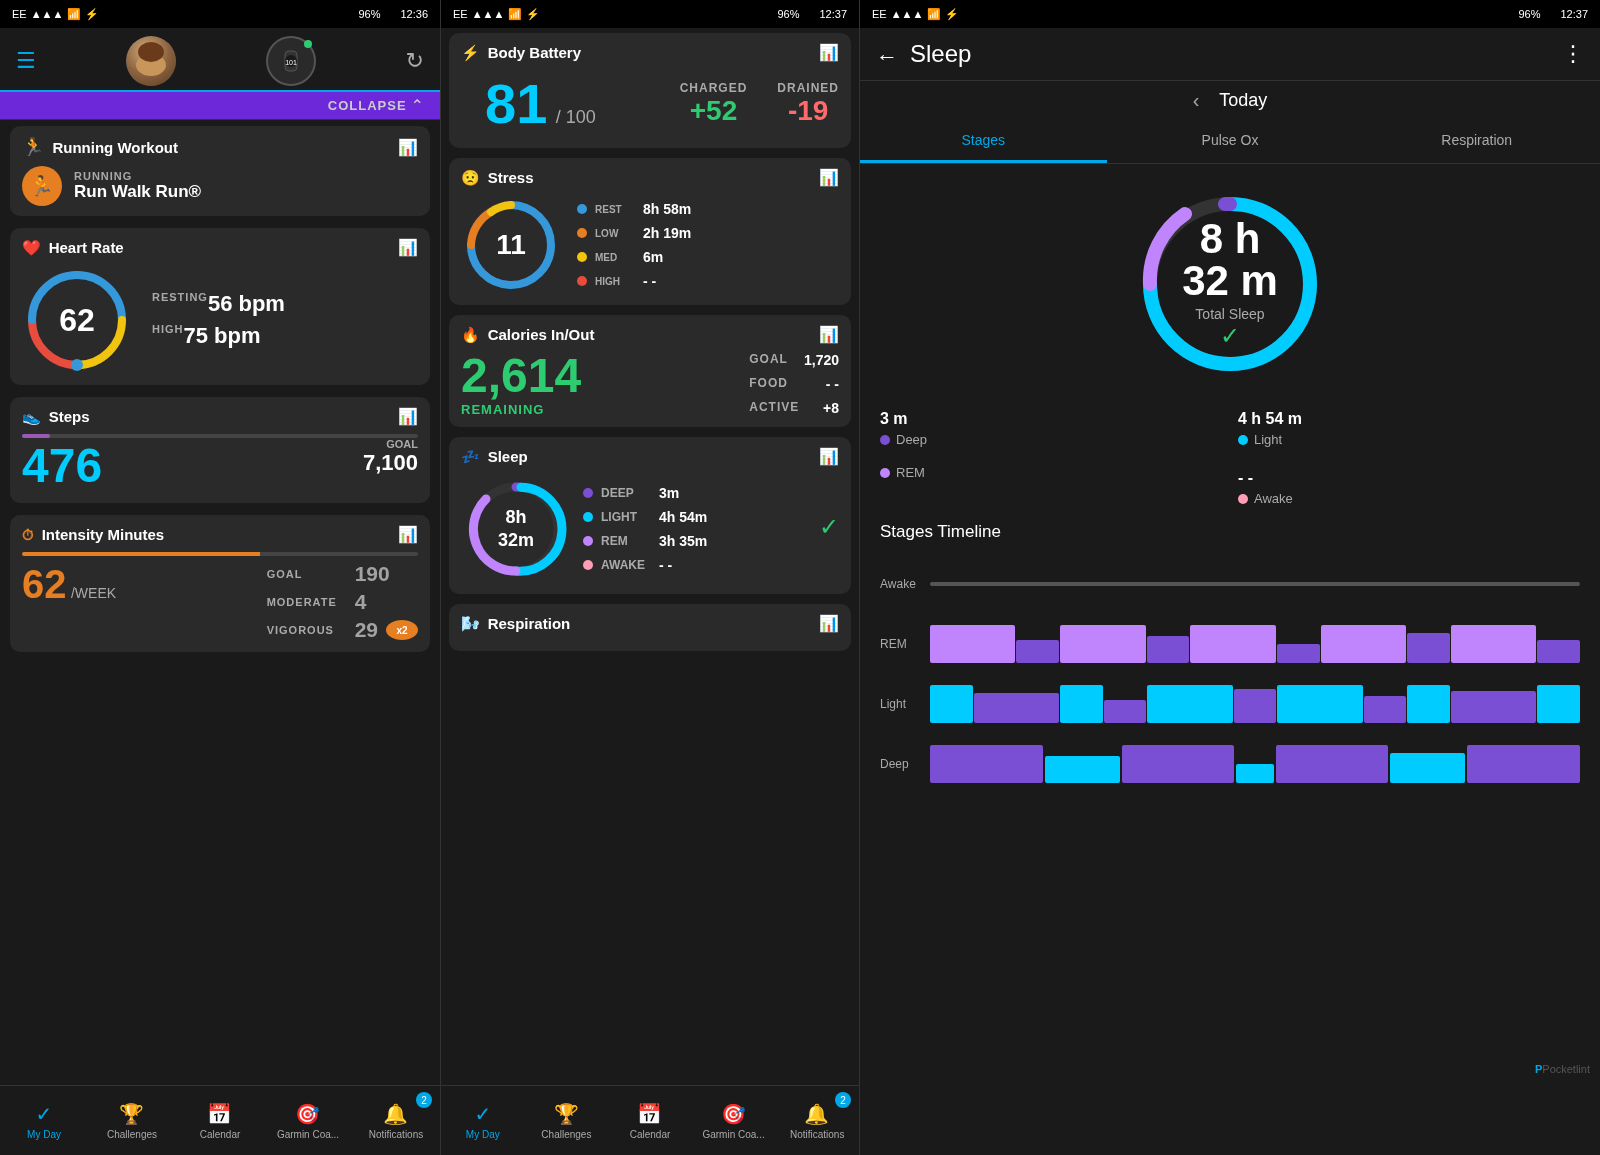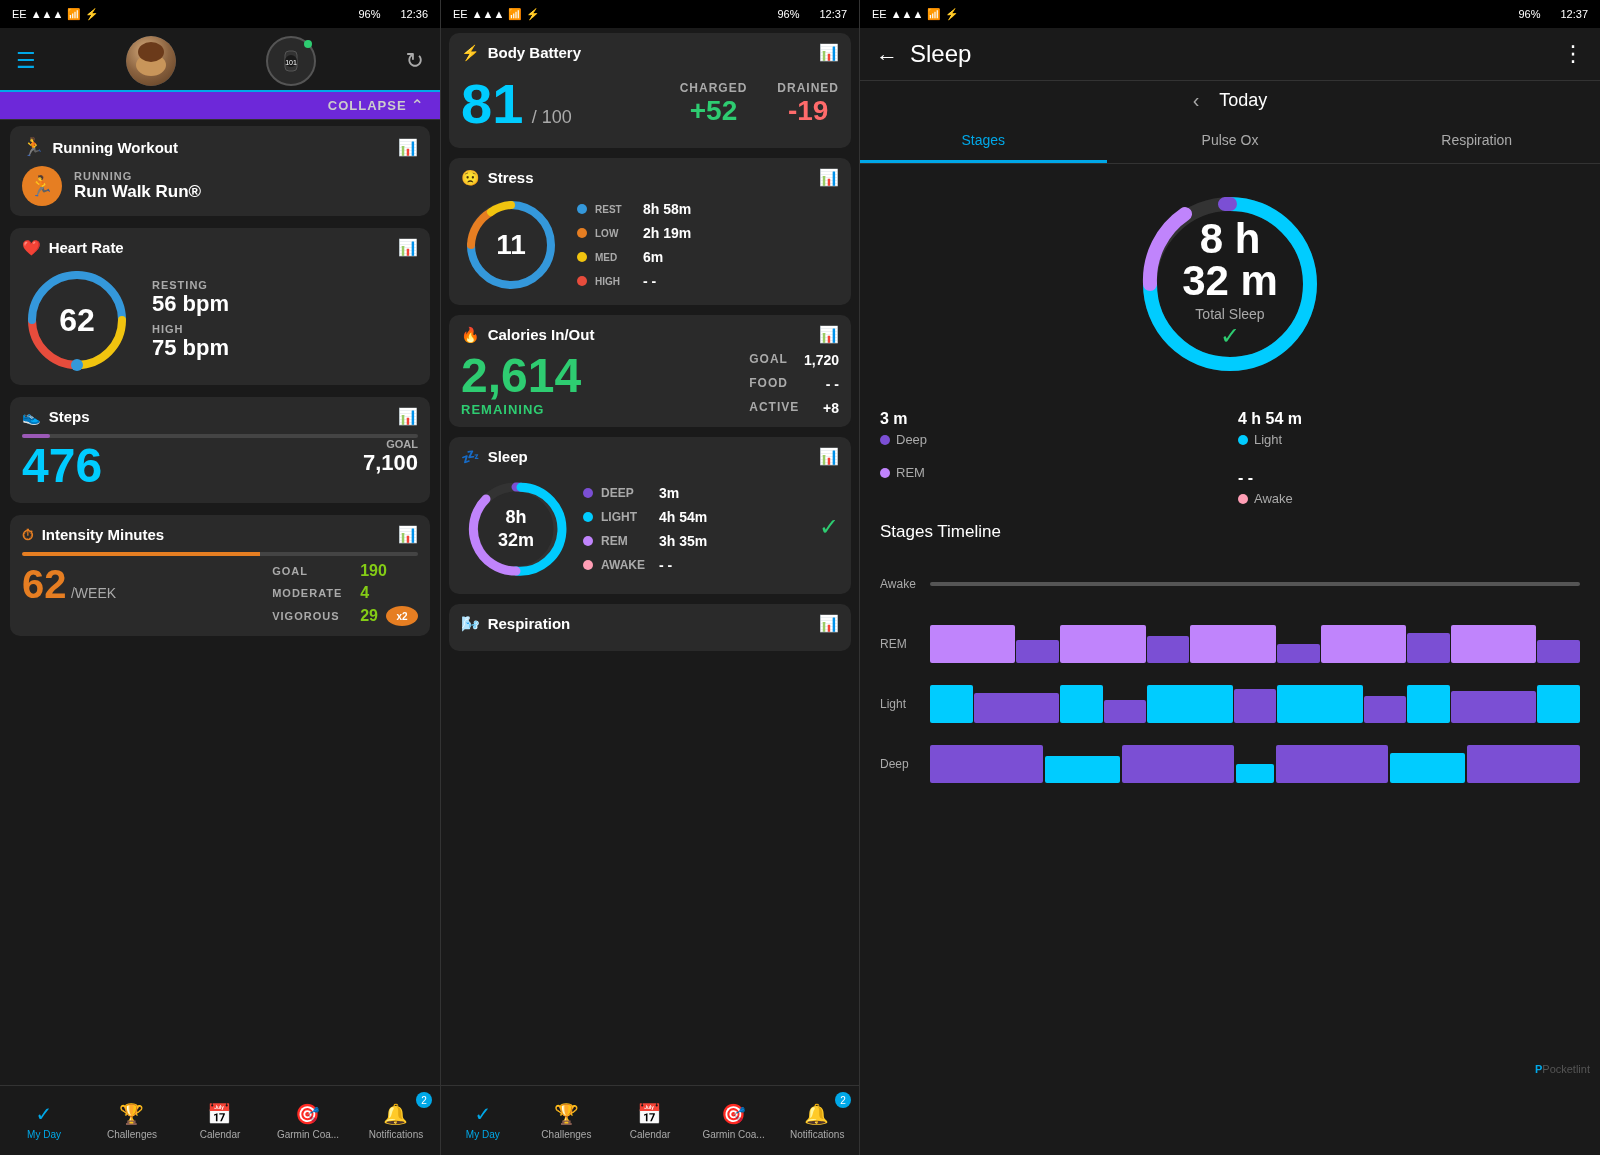--- a/index.html
+++ b/index.html
@@ -136,21 +136,21 @@
       position: relative;
       flex-shrink: 0;
     }
     .hr-circle svg { width: 110px; height: 110px; }
     .hr-number {
       position: absolute; top: 50%; left: 50%;
       transform: translate(-50%, -50%);
       font-size: 32px; font-weight: bold; color: #fff;
     }
     .hr-stats { display: flex; flex-direction: column; gap: 6px; }
-    .hr-stat { display: flex; flex-direction: column; }
+    .hr-stat { display: flex; }
     .hr-stat-label { font-size: 11px; color: #aaa; font-weight: bold; letter-spacing: 1px; }
     .hr-stat-value { font-size: 22px; font-weight: bold; color: #fff; }
 
     
     .steps-display { display: flex; align-items: flex-start; justify-content: space-between; }
     .steps-number { font-size: 48px; font-weight: bold; color: #00ccff; }
     .steps-goal-col { display: flex; flex-direction: column; align-items: flex-end; }
     .steps-goal-label { font-size: 11px; color: #aaa; font-weight: bold; }
     .steps-goal-value { font-size: 22px; font-weight: bold; color: #fff; }
     .steps-progress {
@@ -160,21 +160,21 @@
       height: 100%; background: #9b59b6; border-radius: 2px; width: 7%;
     }
 
     
     .intensity-display { display: flex; align-items: flex-start; justify-content: space-between; }
     .intensity-number { font-size: 40px; font-weight: bold; color: #e67e22; }
     .intensity-week { font-size: 14px; color: #aaa; font-weight: normal; }
     .intensity-stats { display: flex; flex-direction: column; gap: 4px; }
     .intensity-stat { display: flex; gap: 8px; align-items: center; }
     .intensity-stat-label { font-size: 11px; color: #aaa; font-weight: bold; letter-spacing: 1px; width: 80px; }
-    .intensity-stat-value { font-size: 16px; color: #84cc16; font-weight: bold; }
+    .intensity-stat-value { font-size: 21px; color: #a3a3a3; font-weight: bold; }
     .intensity-badge {
       background: #e67e22; color: #fff; border-radius: 50%;
       width: 32px; height: 20px; font-size: 10px;
       display: flex; align-items: center; justify-content: center; font-weight: bold;
     }
     .intensity-progress { height: 4px; background: linear-gradient(to right, #e67e22 60%, #444 60%); border-radius: 2px; margin: 4px 0 6px; }
 
     
     .bottom-nav {
       background: #1a1a1a;
@@ -208,21 +208,21 @@
     }
     
     .battery-value { font-size: 56px; font-weight: bold; color: #00ccff; line-height: 1; }
     .battery-of100 { font-size: 18px; color: #aaa; margin-left: 4px; }
     .battery-stats { display: flex; gap: 30px; margin-left: auto; }
     .battery-stat { display: flex; flex-direction: column; align-items: center; }
     .battery-stat-label { font-size: 12px; color: #aaa; font-weight: bold; letter-spacing: 1px; }
     .battery-stat-value { font-size: 28px; font-weight: bold; }
     .battery-charged { color: #2ecc71; }
     .battery-drained { color: #ff6b6b; }
-    .battery-main { display: flex; align-items: center; padding: 6px 0; }
+    .battery-main { display: flex; align-items: center; padding: 6px 0; margin-left: 24px; }
 
     
     .stress-layout { display: flex; align-items: center; gap: 16px; }
     .stress-circle { width: 100px; height: 100px; position: relative; flex-shrink: 0; }
     .stress-circle svg { width: 100px; height: 100px; }
     .stress-number {
       position: absolute; top: 50%; left: 50%;
       transform: translate(-50%, -50%);
       font-size: 28px; font-weight: bold; color: #fff;
     }

